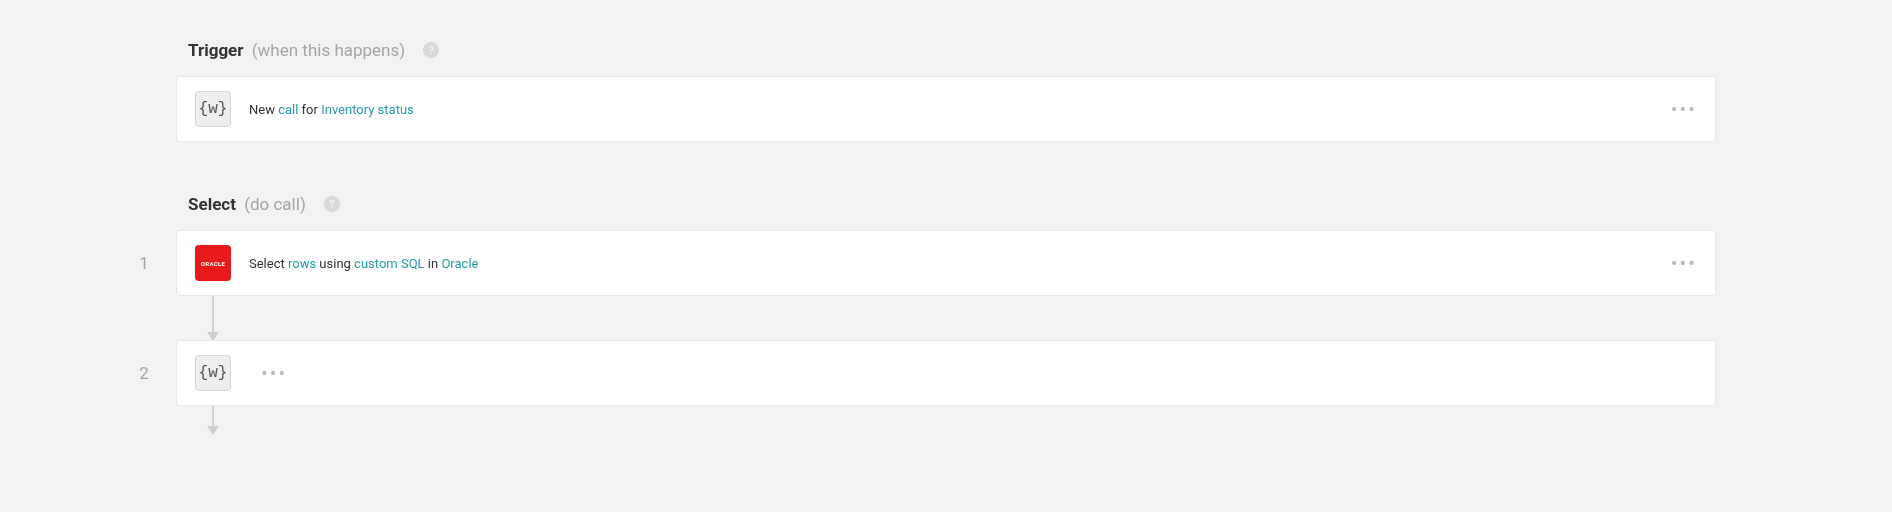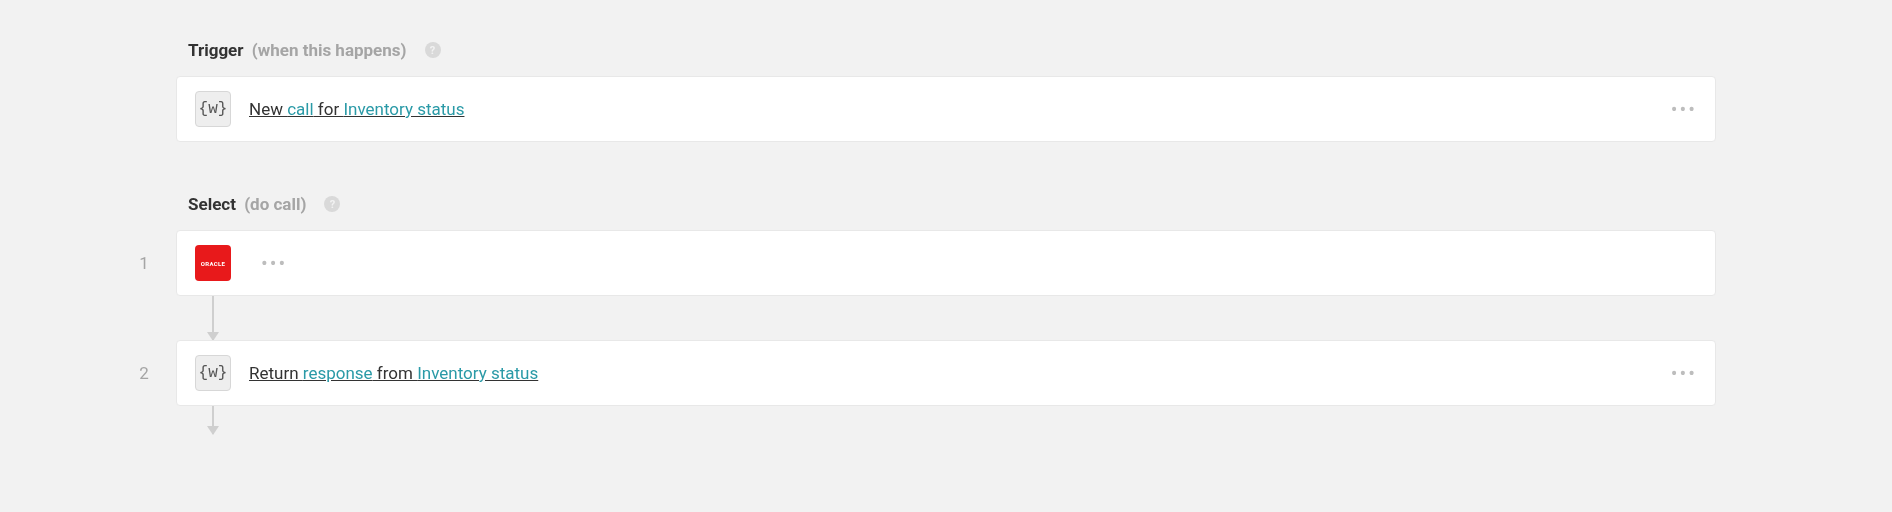--- a/index.html
+++ b/index.html
@@ -21,21 +21,21 @@
       align-items: center;
       gap: 12px;
       margin-left: 0;
     }
     .section-title {
       font-weight: 700;
       color: #333;
     }
     .section-subtitle {
       color: #a5a5a5;
-      font-weight: 700;
+      font-weight: 400;
       margin-left: 4px;
     }
     .help-icon {
       width: 16px;
       height: 16px;
       border-radius: 50%;
       background: #d9d9d9;
       color: #f2f2f2;
       display: inline-flex;
       align-items: center;
@@ -94,24 +94,23 @@
       font-weight: 400;
     }
     .icon-oracle {
       background: #e8191b;
       color: #fff;
       font-size: 6px;
       font-weight: 700;
       letter-spacing: 0.3px;
     }
     .card-text {
-      font-size: 17px;
+      font-size: 13px;
       color: #333;
       flex: 1;
-      text-decoration: underline;
     }
     .card-text .link {
       color: #2a9aa7;
     }
     .more-dots {
       color: #bdbdbd;
       font-size: 20px;
       letter-spacing: 2px;
       cursor: pointer;
       padding: 4px 0 4px 12px;
@@ -184,38 +183,38 @@
   </div>
 
   <div class="steps-wrap">
 
     <div class="step-row">
       <div class="step-number">1</div>
       <div class="card">
         <div class="icon-box icon-oracle">
           <span>ORACLE</span>
         </div>
+        <div class="card-text">
+          <span>Select </span><span class="link">rows</span><span> using </span><span class="link">custom SQL</span><span> in </span><span class="link">Oracle</span>
+        </div>
         <div class="more-dots">•••</div>
       </div>
     </div>
 
     <div class="connector">
       <div class="connector-line"></div>
       <div class="connector-arrow"></div>
     </div>
 
     <div class="step-row">
       <div class="step-number">2</div>
       <div class="card">
         <div class="icon-box icon-w">
           <span>{w}</span>
         </div>
-        <div class="card-text">
-          <span>Return </span><span class="link">response</span><span> from </span><span class="link">Inventory status</span>
-        </div>
         <div class="more-dots">•••</div>
       </div>
     </div>
 
     <div class="connector short">
       <div class="connector-line"></div>
       <div class="connector-arrow"></div>
     </div>
 
   </div>

